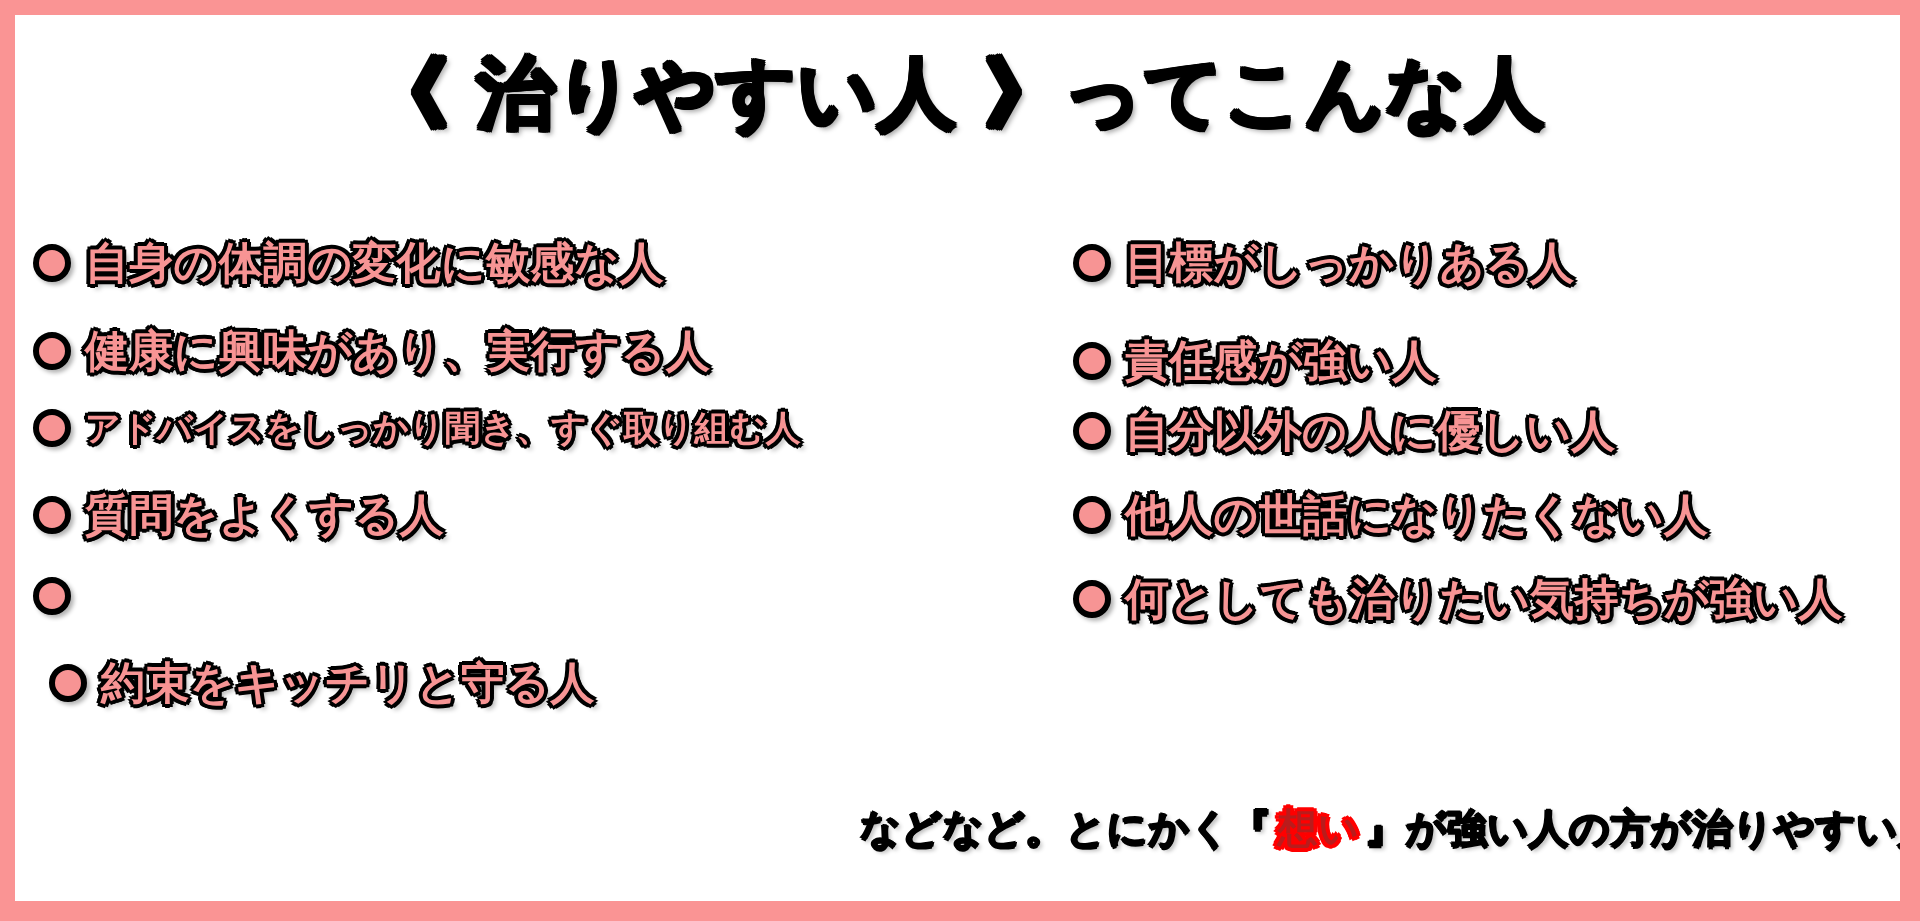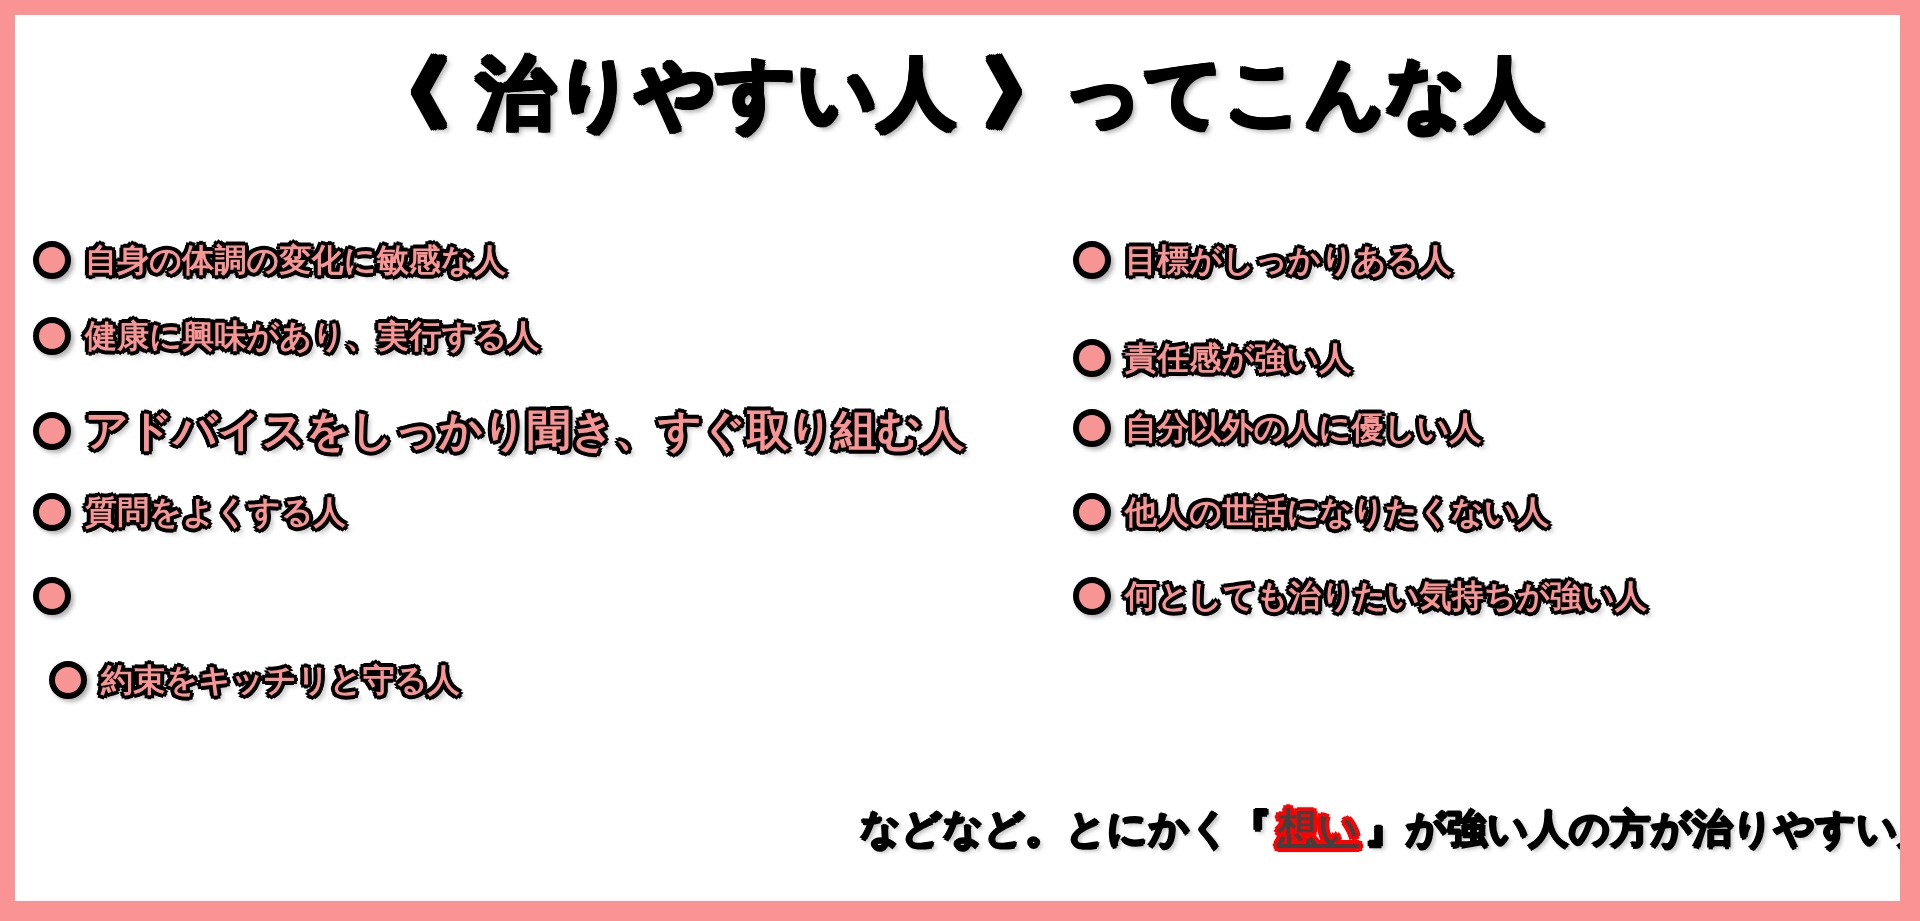--- a/index.html
+++ b/index.html
@@ -78,82 +78,81 @@
     height:38px;
     border-radius:50%;
     background:#f79494;
     border:6px solid #000000;
     margin-right:14px;
     box-shadow:3px 3px 4px rgba(0,0,0,.30);
   }
 
   
   .itext {
-    font-size:32px;
+    font-size:44px;
     font-weight:900;
     line-height:1;
     color:#f79494;
     letter-spacing:0.005em;
     -webkit-text-stroke:0px transparent;
     text-shadow:
       -3px -3px 0 #000, 0 -3px 0 #000,  3px -3px 0 #000,
       -3px  0   0 #000,                 3px  0   0 #000,
       -3px  3px 0 #000, 0  3px 0 #000,  3px  3px 0 #000,
       -4px  0   0 #000, 4px  0   0 #000,
        0   -4px 0 #000, 0    4px 0 #000,
        5px  5px 5px rgba(0,0,0,.32);
   }
-  .itext.small { font-size:43px; }
+  .itext.small { font-size:35px; }
 
   
   #footer {
     position:absolute;
     left:845px;
     top:793px;
     white-space:nowrap;
     font-size:40px;
     font-weight:900;
     line-height:1;
     color:#000000;
     letter-spacing:0.01em;
     text-shadow:
        1.5px 0 0 #000, -1.5px 0 0 #000,
        0 1.5px 0 #000,  0 -1.5px 0 #000,
        3px 3px 4px rgba(0,0,0,.30);
   }
   #footer .hl {
-    color:#404040;
+    color:#b91c1c;
     margin:0 6px;
     text-shadow:
       -3px -3px 0 #ff0000, 0 -3px 0 #ff0000,  3px -3px 0 #ff0000,
       -3px  0   0 #ff0000,                    3px  0   0 #ff0000,
       -3px  3px 0 #ff0000, 0  3px 0 #ff0000,  3px  3px 0 #ff0000,
       -4px  0   0 #ff0000, 4px  0   0 #ff0000,
        0   -4px 0 #ff0000, 0    4px 0 #ff0000;
-    text-decoration: underline;
   }
 </style>
 </head>
 <body>
 
 <div id="poster">
   <div id="canvas">
 
     <div id="title-row">
       <span id="title">《 治りやすい人 》ってこんな人</span>
     </div>
 
     <div class="column" id="col-left">
 
       <div class="item" style="top:226px;left:0;">
         <span class="bullet"></span>
         <span class="itext">自身の体調の変化に敏感な人</span>
       </div>
 
-      <div class="item" style="top:302px;left:0;">
+      <div class="item" style="top:314px;left:0;">
         <span class="bullet"></span>
         <span class="itext">健康に興味があり、実行する人</span>
       </div>
 
       <div class="item" style="top:394px;left:0;">
         <span class="bullet"></span>
         <span class="itext small">アドバイスをしっかり聞き、すぐ取り組む人</span>
       </div>
 
       <div class="item" style="top:478px;left:0;">

